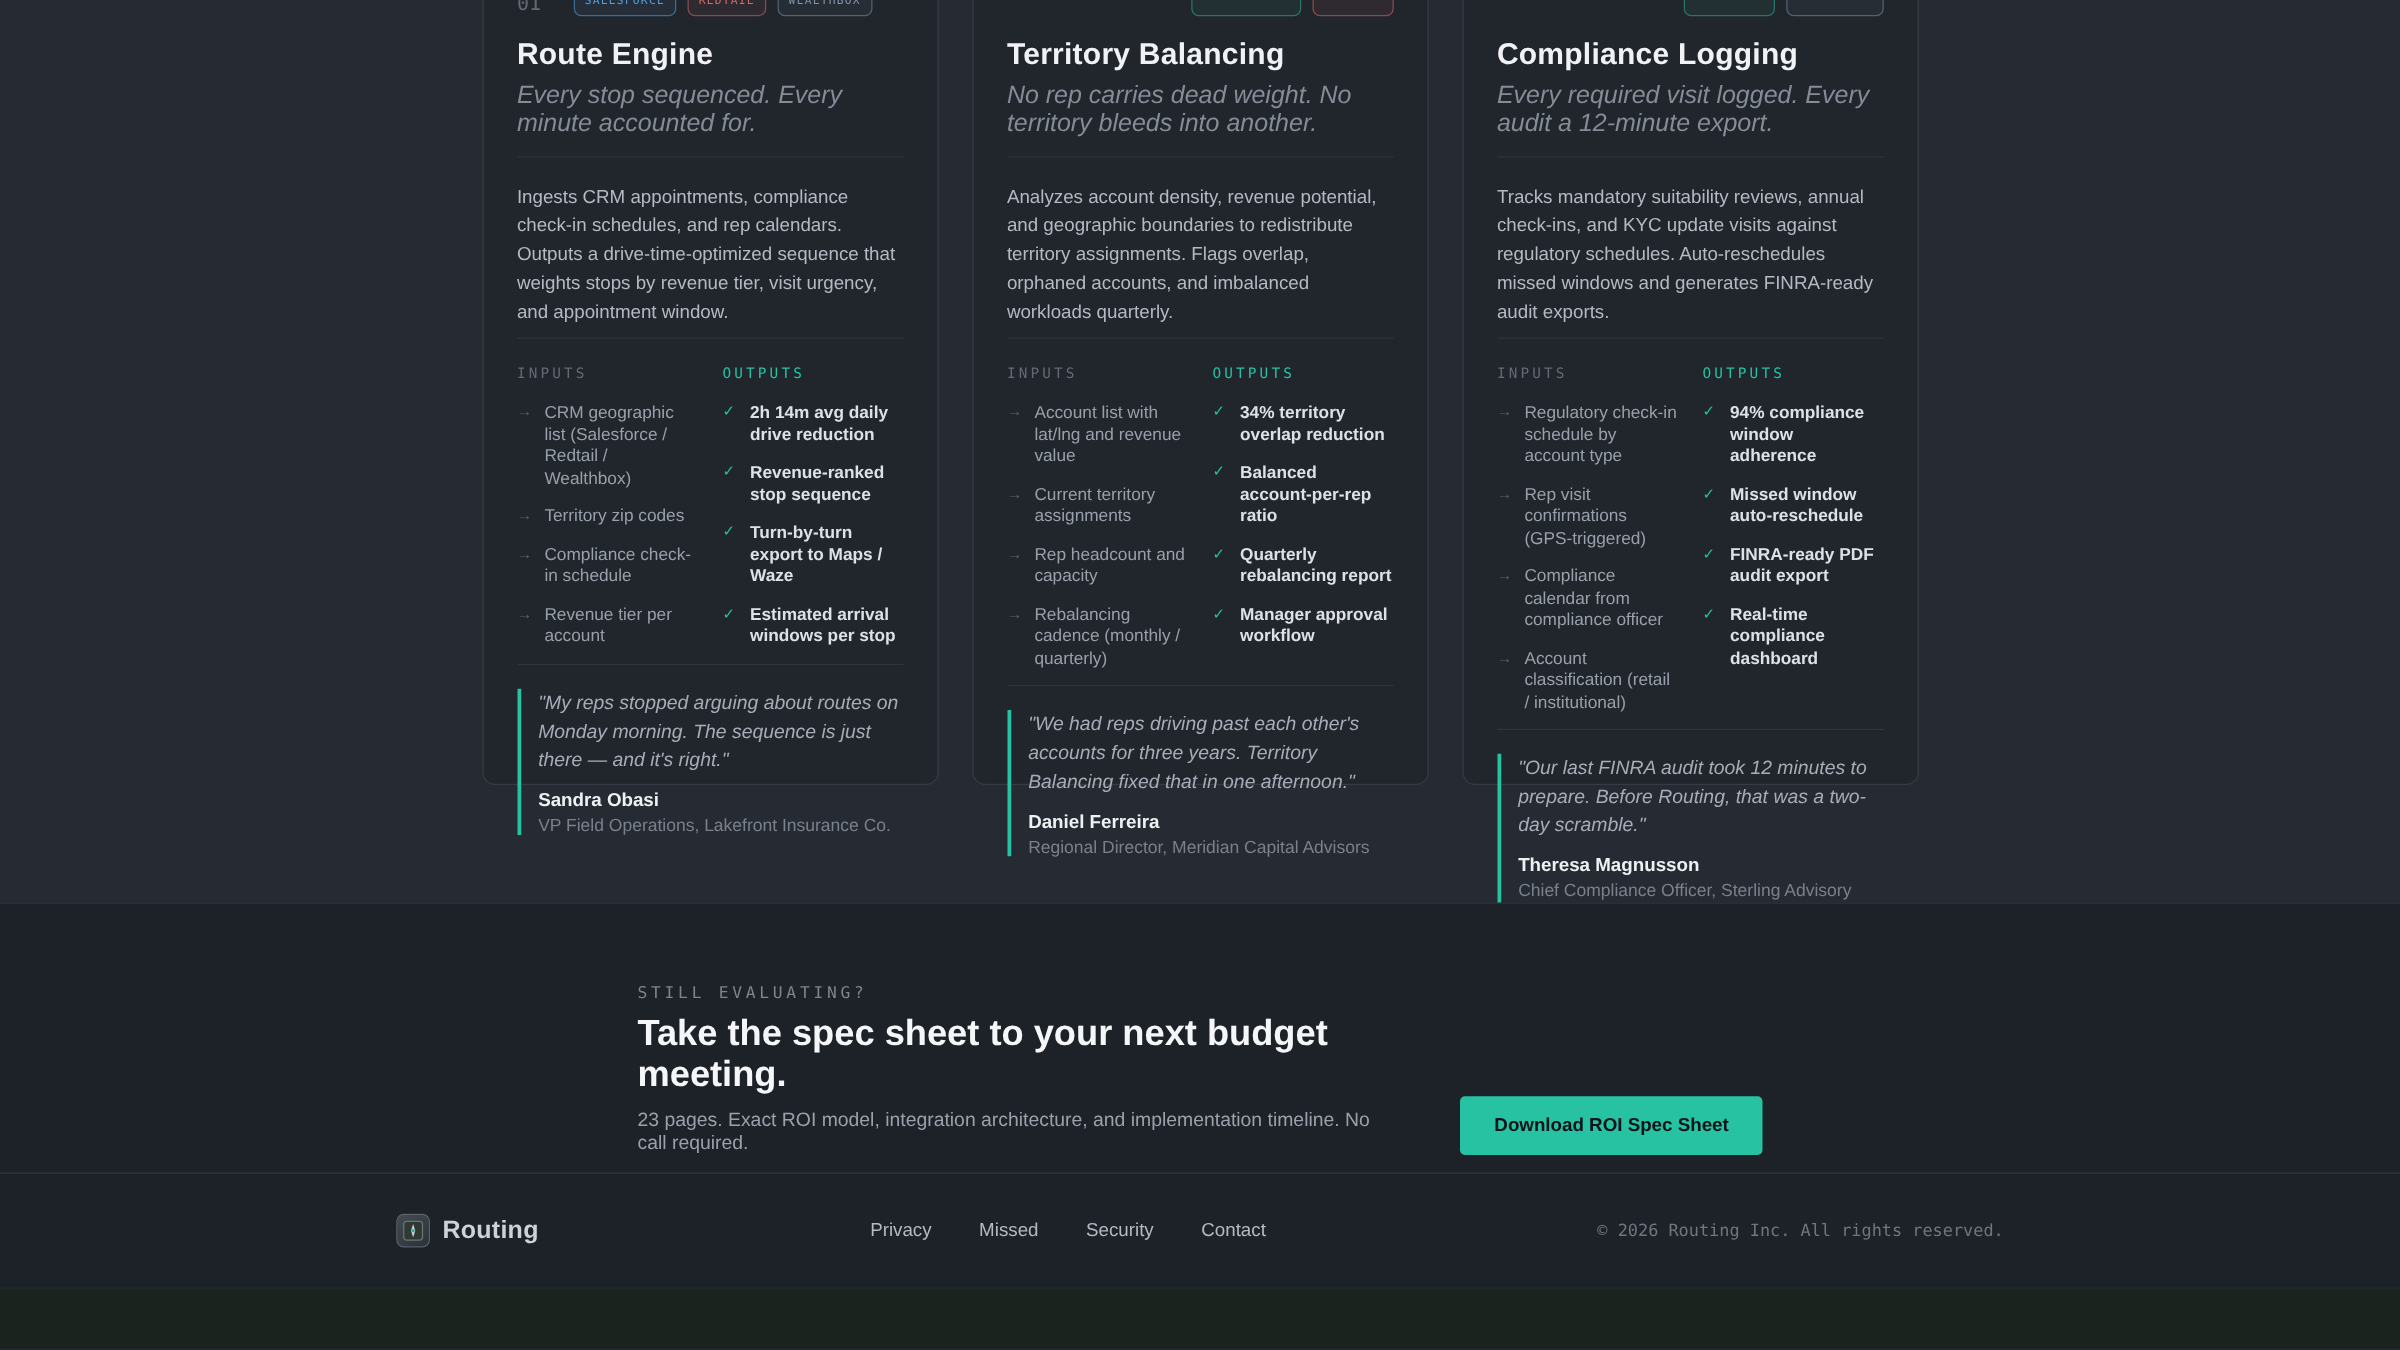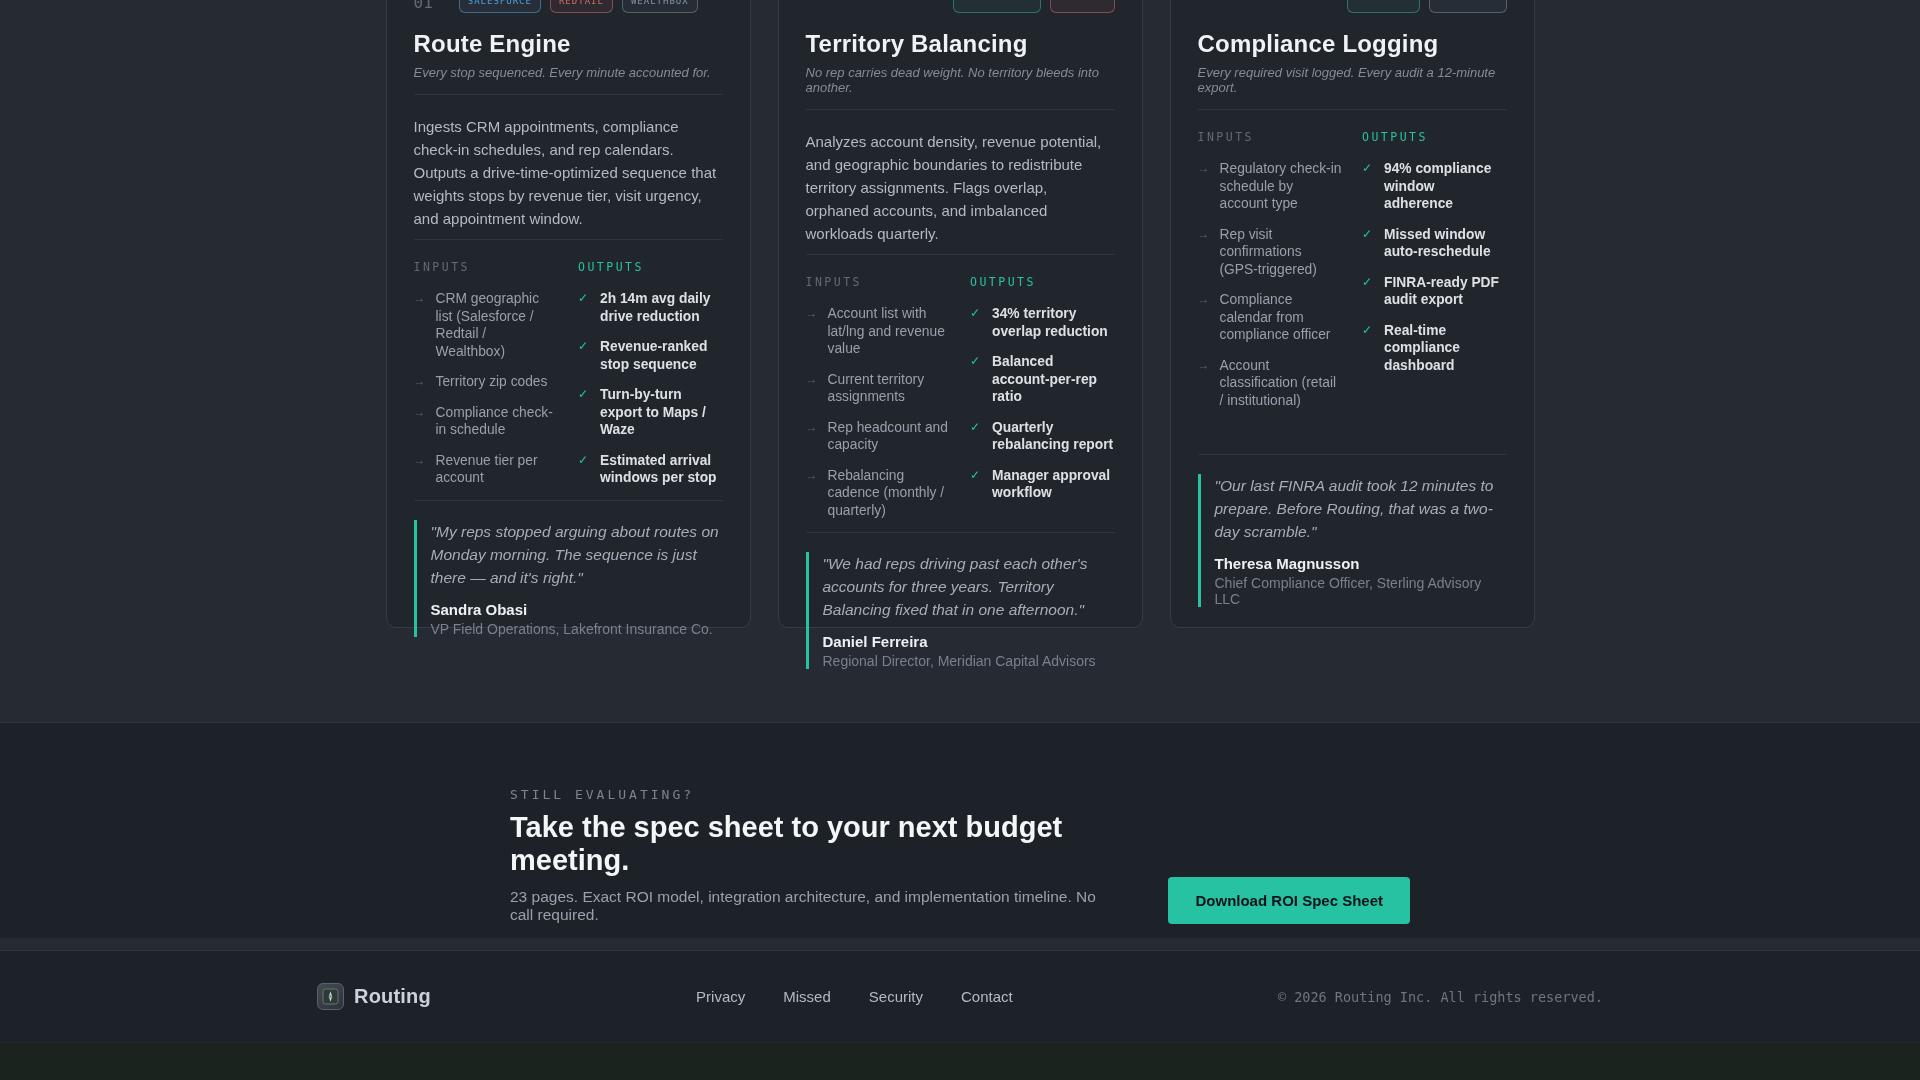--- a/index.html
+++ b/index.html
@@ -50,21 +50,21 @@
     display:inline-flex;justify-content:center;
   }
   .badge-blue{border-color:rgba(85,159,217,.55);color:var(--badge-blue);background:rgba(85,159,217,.08);}
   .badge-red{border-color:rgba(208,106,106,.55);color:var(--badge-red);background:rgba(208,106,106,.08);}
   .badge-slate{border-color:rgba(130,149,171,.5);color:var(--badge-slate);background:rgba(130,149,171,.07);}
   .badge-teal{border-color:rgba(47,174,153,.55);color:var(--badge-teal);background:rgba(47,174,153,.08);}
   .card-head{border-bottom:1px solid var(--divider);padding-bottom:14px;}
   .card-title{
     margin-top:17px;font-size:24px;font-weight:700;color:#f0f2f5;letter-spacing:.2px;
   }
-  .card-tagline{margin-top:7px;font-size:13px;font-style:italic;color:#848c98;}
+  .card-tagline{margin-top:7px;font-size:20px;font-style:italic;color:#848c98;}
   .card-desc{
     padding:20px 0 9px;border-bottom:1px solid var(--divider);
     font-size:15px;line-height:23px;color:#b3bac4;
   }
   .card-io{
     flex:1;display:grid;grid-template-columns:1fr 1fr;column-gap:20px;
     padding-top:20px;
   }
   .io-label{
     font-family:"DejaVu Sans Mono", monospace;
@@ -105,21 +105,21 @@
     background:var(--accent);color:#0d131a;
     border:none;border-radius:4px;
     font-family:"Liberation Sans", sans-serif;
     font-size:15px;font-weight:700;
     padding:15px 27px;cursor:pointer;
   }
   
   .footer{
     height:92px;background:var(--band-bg);
     border-top:1px solid var(--divider);
-    display:flex;align-items:center;margin-top:12px;
+    display:flex;align-items:center;
   }
   .footer-inner{
     width:1286px;margin:0 auto;
     display:flex;align-items:center;justify-content:space-between;
   }
   .brand{display:flex;align-items:center;gap:10px;}
   .logo{
     width:27px;height:27px;border-radius:6px;
     background:linear-gradient(145deg,#434b54,#2c3239);
     border:1px solid #59616b;
@@ -294,20 +294,21 @@
                 <span></span>
               </span>
               <span class="badge badge-slate" style="min-width: 78px;">
                 <span></span>
               </span>
             </span>
       </div>
       <h2 class="card-title">Compliance Logging</h2>
       <p class="card-tagline">Every required visit logged. Every audit a 12-minute export.</p>
     </div>
+    <div class="card-desc">Tracks mandatory suitability reviews, annual check-ins, and KYC update visits against regulatory schedules. Auto-reschedules missed windows and generates FINRA-ready audit exports.</div>
     <div class="card-io">
       <div class="io-col">
         <div class="io-label">INPUTS</div>
         <ul class="io-list inputs">
               <li>
                 <span class="ic">→</span>
                 <span class="t">Regulatory check-in schedule by account type</span>
               </li>
               <li>
                 <span class="ic">→</span>

